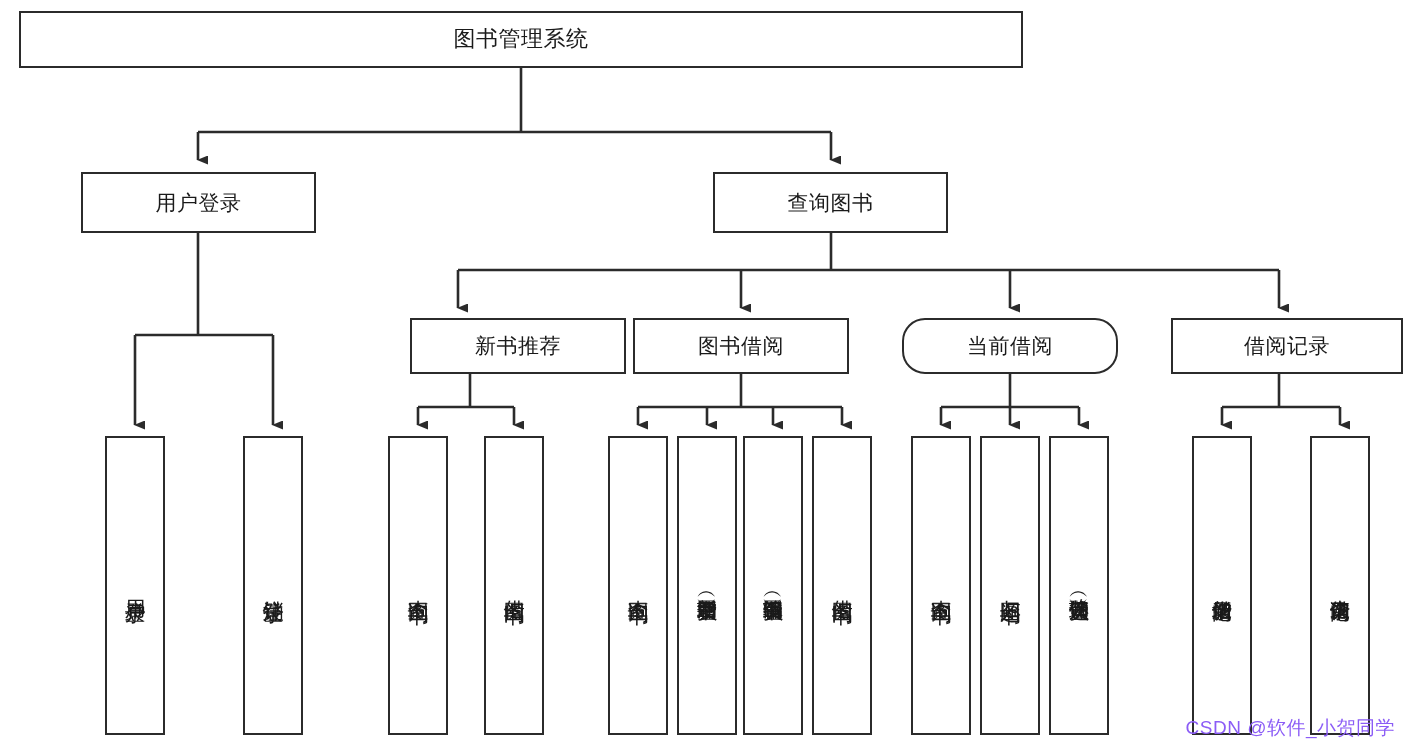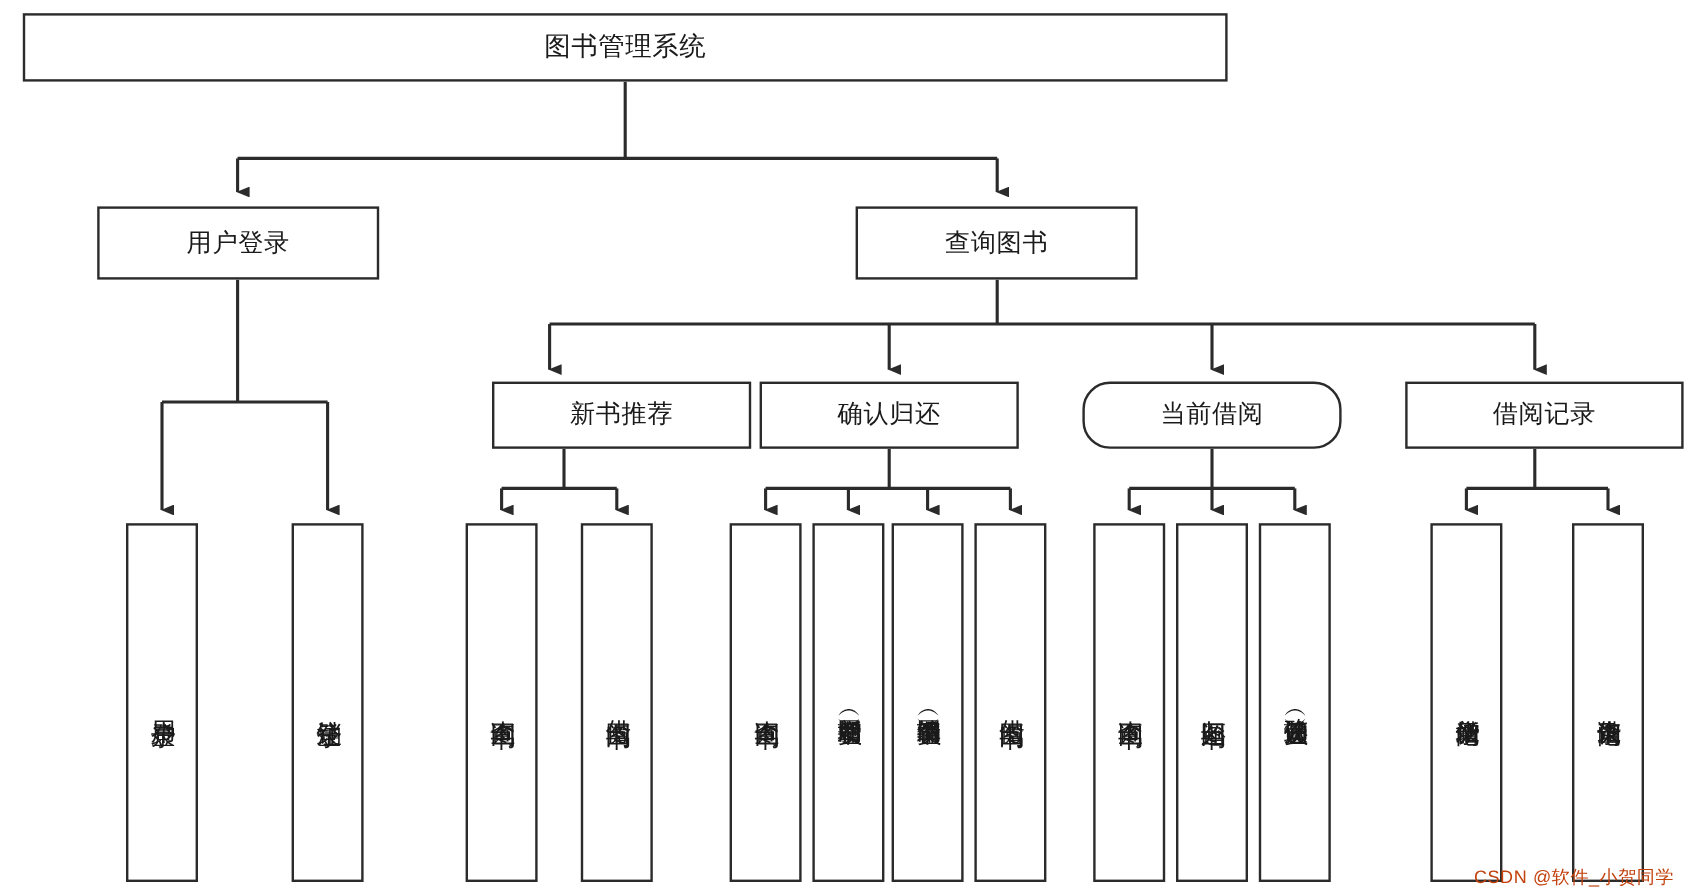--- a/index.html
+++ b/index.html
@@ -58,22 +58,22 @@
     justify-content: center;
   }
   .node-v.tall {
     font-size: 20px;
     letter-spacing: 0.5px;
   }
   #watermark {
     position: absolute;
     right: 10px;
     bottom: 6px;
-    font-size: 15px;
-    color: #c2410c;
+    font-size: 19px;
+    color: #8b5cf6;
     letter-spacing: 0.5px;
     white-space: nowrap;
     pointer-events: none;
   }
 </style>
 </head>
 <body>
 
 <div id="diagram-root">
 
@@ -137,21 +137,21 @@
 
   <div class="node node-h" style="left:713px; top:172px; width:235px; height:61px;">
     <span>查询图书</span>
   </div>
 
   <div class="node node-h" style="left:362px; top:318px; width:216px; height:56px;margin-left:48px;">
     <span>新书推荐</span>
   </div>
 
   <div class="node node-h" style="left:633px; top:318px; width:216px; height:56px;">
-    <span>确认归还</span>
+    <span>图书借阅</span>
   </div>
 
   <div class="node node-h" style="left:902px; top:318px; width:216px; height:56px;border-radius:23px;">
     <span>当前借阅</span>
   </div>
 
   <div class="node node-h" style="left:1171px; top:318px; width:232px; height:56px;">
     <span>借阅记录</span>
   </div>
 

